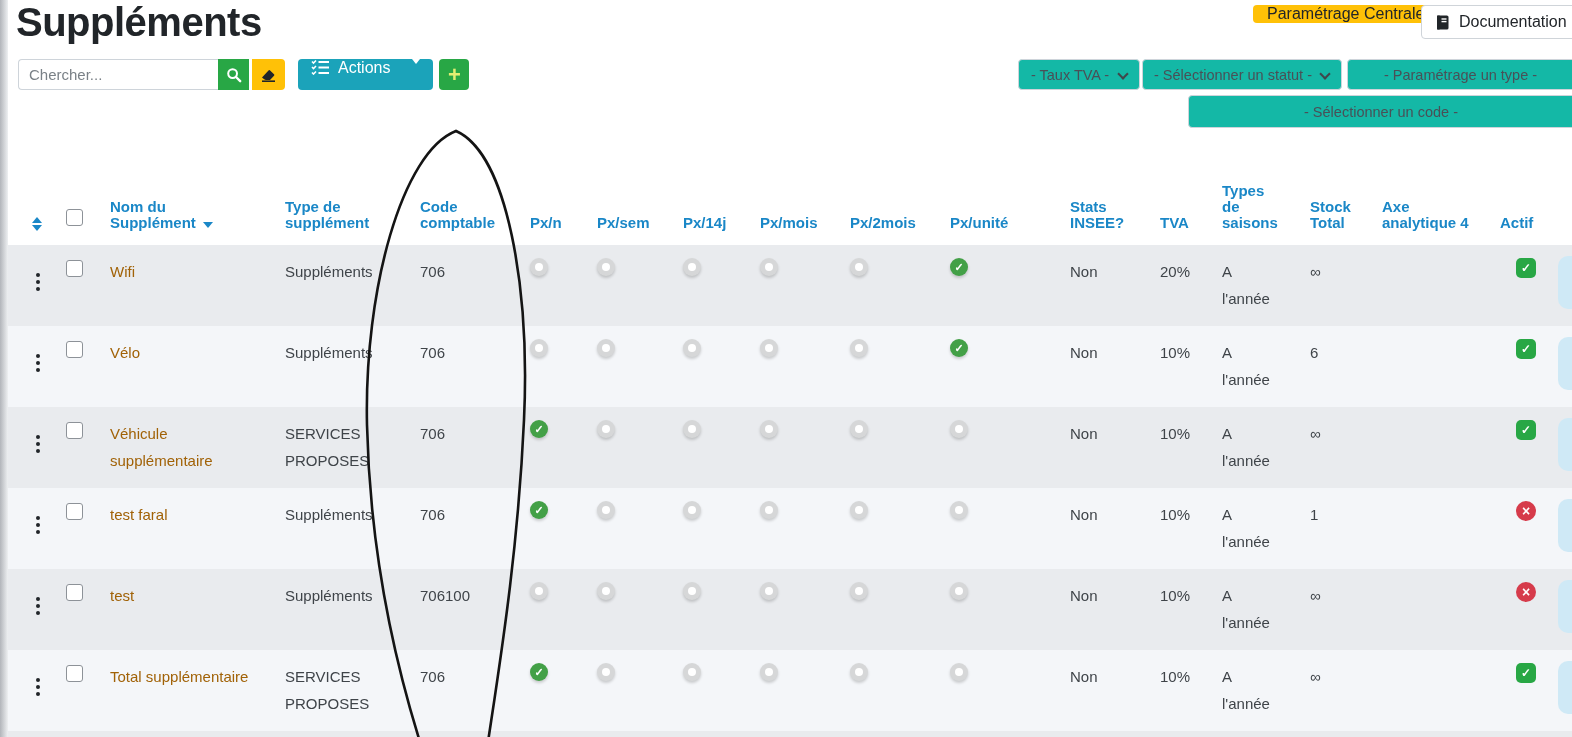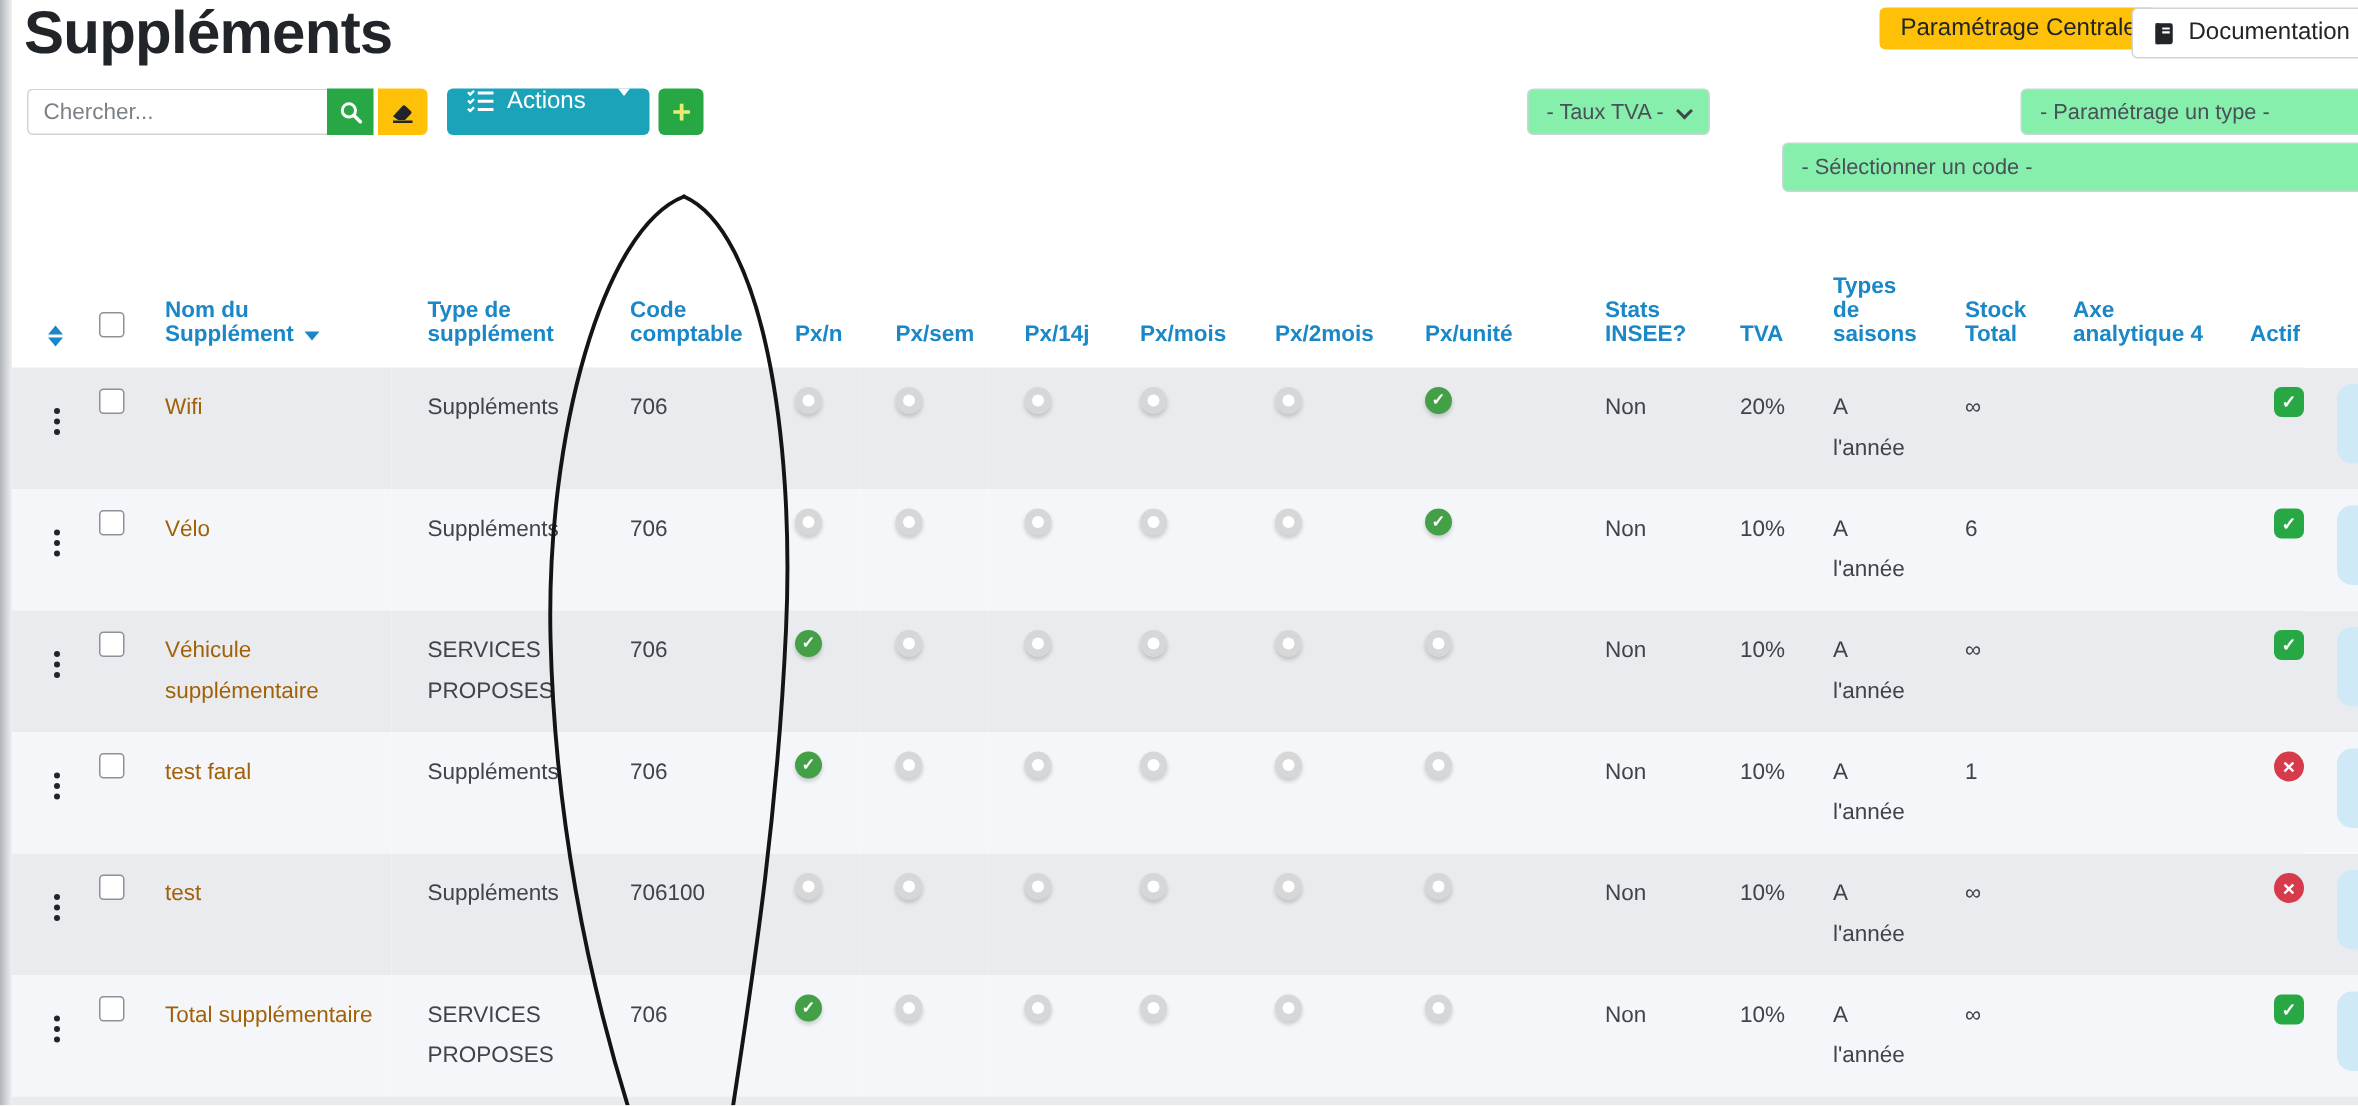--- a/index.html
+++ b/index.html
@@ -9,21 +9,21 @@
 
   
   .left-shadow { position:absolute; left:0; top:0; bottom:0; width:8px;
     background:linear-gradient(to right,#b2b5ba,#eef0f2); z-index:3; }
 
   
   .page-title { position:absolute; left:16px; top:0px; font-size:40px; font-weight:700;
     color:#212529; letter-spacing:-0.5px; }
 
   
-  .btn-parametrage { position:absolute; left:1253px; top:5px; height:28px; padding:0 14px;
+  .btn-parametrage { position:absolute; left:1253px; top:5px; height:18px; padding:0 14px;
     background:#ffc107; border:none; border-radius:4px; font-size:16px; color:#212529;
     font-family:inherit; display:flex; align-items:center; cursor:pointer; }
   .btn-doc { position:absolute; left:1421px; top:5px; height:34px; width:260px; padding:0 12px;
     background:#fff; border:1px solid #cfd4d9; border-radius:4px; font-size:16px; color:#212529;
     font-family:inherit; display:flex; align-items:center; gap:8px; white-space:nowrap; cursor:pointer; }
 
   
   .toolbar { position:absolute; left:18px; top:59px; height:31px; display:flex; align-items:stretch; }
   .search-input { width:200px; border:1px solid #ced4da; border-radius:4px 0 0 4px; border-right:none;
     padding:12px 10px; font-size:15px; color:#495057; font-family:inherit; outline:none; }
@@ -34,23 +34,23 @@
     display:flex; align-items:center; justify-content:center; cursor:pointer; }
   .btn-actions { margin-left:13px; background:#1ba3ba; border:none; border-radius:4px; color:#fff;
     font-size:16px; font-family:inherit; display:flex; align-items:flex-start; gap:8px; padding:0 13px; cursor:pointer; }
   .caret-down { display:inline-block; width:0; height:0; border-left:4px solid transparent;
     border-right:4px solid transparent; border-top:5px solid #fff; margin-left:14px; }
   .btn-add { margin-left:6px; width:30px; background:#28a745; border:none; border-radius:4px;
     color:#e3ee72; font-size:22px; font-weight:700; line-height:1; display:flex; align-items:center;
     justify-content:center; cursor:pointer; font-family:inherit; }
 
   
-  .select { position:absolute; height:31px; background:#86efac; border:1px solid #ced4da; border-radius:4px;
+  .select { position:absolute; height:31px; background:#14b8a6; border:1px solid #ced4da; border-radius:4px;
     font-size:14.5px; color:#495057; display:flex; align-items:center; padding:0 30px 0 12px;
-    white-space:nowrap; cursor:pointer; }
+    white-space:nowrap; cursor:pointer;justify-content:center; }
   .select .chev { position:absolute; right:12px; top:10px; width:8px; height:8px;
     border-right:2px solid #41464b; border-bottom:2px solid #41464b; transform:rotate(45deg); }
   #f-tva { left:1018px; top:59px; width:122px; }
   #f-statut { left:1142px; top:59px; width:200px; }
   #f-type { left:1347px; top:59px; width:245px; }
   #f-code { left:1188px; top:95px; width:404px; height:33px; }
 
   
   table { position:absolute; left:8px; top:140px; width:1564px; border-collapse:collapse;
     table-layout:fixed; font-size:15px; }
@@ -144,20 +144,24 @@
     </button>
     <button class="btn-add">
       <span>+</span>
     </button>
   </div>
 
   <div class="select" id="f-tva">
     <span>- Taux TVA -</span>
     <i class="chev"></i>
   </div>
+  <div class="select" id="f-statut">
+    <span>- Sélectionner un statut -</span>
+    <i class="chev"></i>
+  </div>
   <div class="select" id="f-type">
     <span>- Paramétrage un type -</span>
   </div>
   <div class="select" id="f-code">
     <span>- Sélectionner un code -</span>
   </div>
 
   <table>
     <colgroup>
       <col style="width:34px">

